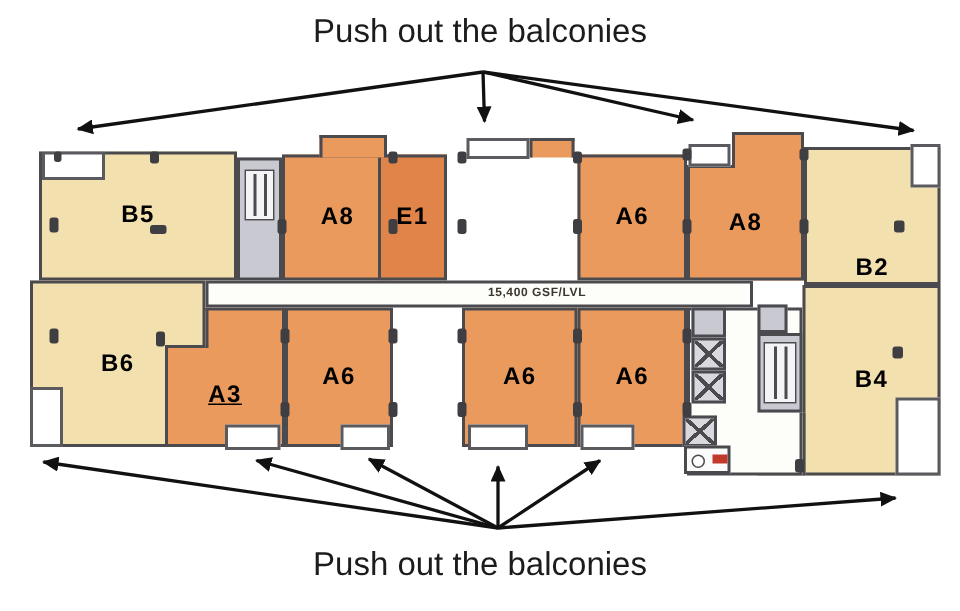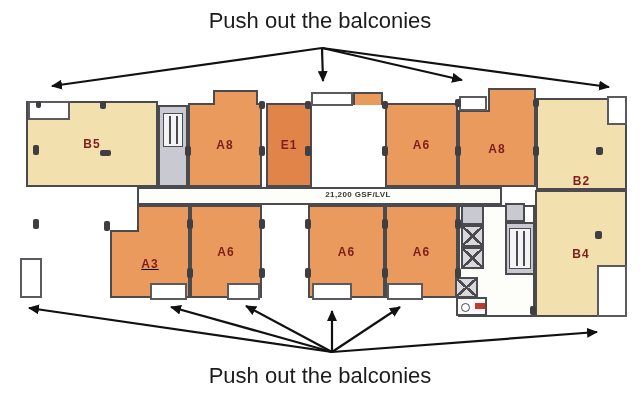--- a/index.html
+++ b/index.html
@@ -1,21 +1,21 @@
 <!DOCTYPE html>
 <html><head>
 <meta charset="utf-8">
 <style>
   html,body{margin:0;padding:0;background:#fff;}
   #canvas{position:relative;width:640px;height:407px;background:#ffffff;overflow:hidden;
           font-family:"Liberation Sans", sans-serif;}
   .title{position:absolute;width:100%;text-align:center;font-size:22px;color:#1c1c1c;}
   .unit{position:absolute;box-sizing:border-box;border:2px solid #4b4b4f;
         display:flex;align-items:center;justify-content:center;}
-  .unit span{font-weight:bold;font-size:12px;color:#7f1d1d;letter-spacing:1px;}
+  .unit span{font-weight:bold;font-size:16px;color:#000000;letter-spacing:1px;}
   .tan{background:#f2e0ae;}
   .orange{background:#eb9a5e;}
   .dorange{background:#e08449;}
   .shaft{background:#c9cad1;}
   .bump{border-bottom:none;z-index:3;}
   .notch{position:absolute;box-sizing:border-box;background:#ffffff;border:2px solid #5b5b5f;z-index:4;}
   .mark{position:absolute;background:#3f3f43;border-radius:2px;z-index:6;}
   .inner-stair{position:absolute;box-sizing:border-box;background:#f4f4f6;border:1px solid #4b4b4f;z-index:5;}
   .inner-stair i{position:absolute;top:2px;bottom:2px;width:2px;background:#4b4b4f;}
   .xcell{position:absolute;box-sizing:border-box;background:#d8d8de;border:2px solid #4b4b4f;z-index:5;overflow:hidden;}
@@ -49,21 +49,21 @@
   <div class="inner-stair" style="left:163px;top:113px;width:20px;height:34px;">
     <i style="left:5px;"></i>
       <i style="left:12px;"></i>
   </div>
 
   <div class="unit orange" style="left:188px;top:103px;width:74px;height:84px;">
     <span>A8</span>
   </div>
   <div class="unit orange bump" style="left:213px;top:90px;width:45px;height:15px;"></div>
 
-  <div class="unit dorange" style="left:266px;top:103px;width:46px;height:84px;">
+  <div class="unit dorange" style="left:252px;top:103px;width:46px;height:84px;">
     <span>E1</span>
   </div>
 
   <div class="unit orange bump" style="left:353px;top:92px;width:30px;height:13px;"></div>
   <div class="notch" style="left:311px;top:92px;width:42px;height:14px;"></div>
 
   <div class="unit orange" style="left:385px;top:103px;width:73px;height:84px;">
     <span>A6</span>
   </div>
 
@@ -72,22 +72,25 @@
   </div>
   <div class="unit orange bump" style="left:488px;top:88px;width:48px;height:24px;"></div>
   <div class="notch" style="left:459px;top:96px;width:28px;height:15px;"></div>
 
   <div class="unit tan" style="left:536px;top:98px;width:91px;height:92px;align-items:flex-end;">
     <span>B2</span>
   </div>
   <div class="notch" style="left:607px;top:96px;width:20px;height:29px;"></div>
 
   <div class="corridor" style="left:137px;top:187px;width:365px;height:18px;"></div>
-  <div class="corridor-label" style="left:300px;top:190px;width:116px;">21,200 GSF/LVL</div>
+  <div class="corridor-label" style="left:300px;top:190px;width:116px;">15,400 GSF/LVL</div>
 
+  <div class="unit tan" style="left:20px;top:187px;width:117px;height:111px;">
+    <span>B6</span>
+  </div>
   <div class="notch" style="left:20px;top:258px;width:22px;height:40px;"></div>
 
   <div class="unit orange" style="left:110px;top:230px;width:80px;height:68px;text-decoration:underline;">
     <span>A3</span>
   </div>
   <div class="unit orange bump" style="left:137px;top:205px;width:53px;height:27px;"></div>
 
   <div class="unit orange" style="left:190px;top:205px;width:72px;height:93px;">
     <span>A6</span>
   </div>

